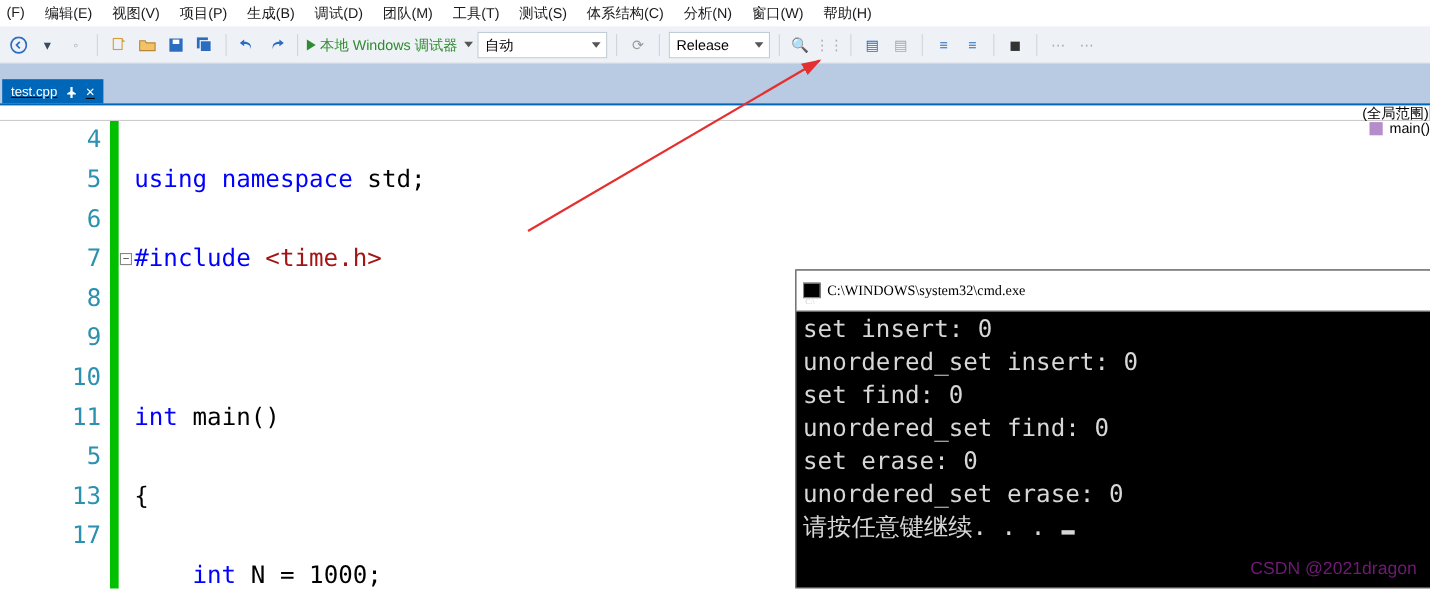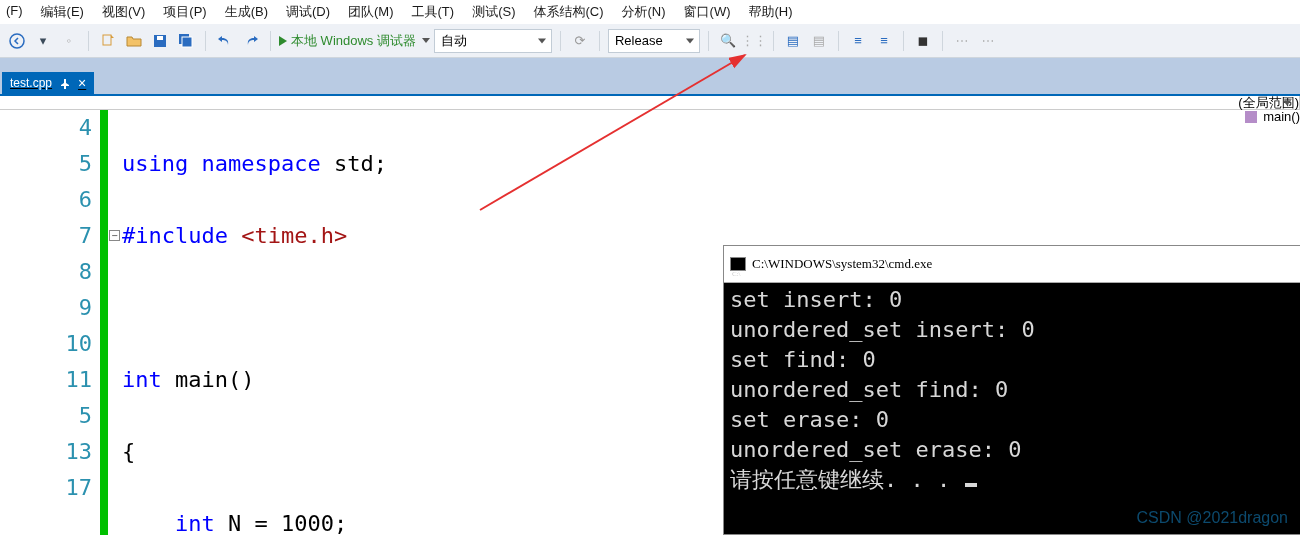--- a/index.html
+++ b/index.html
@@ -49,21 +49,21 @@
 .console-title { background: #fff; color: #000; font-size: 13px; font-family: "Segoe UI"; padding: 3px 6px; display: flex; align-items: center; gap: 6px; border-bottom: 1px solid #aaa;}
 .console-icon { width: 16px; height: 14px; background: #000; border: 1px solid #888; display: inline-block; position: relative; }
 .console-icon::after { content: "C:\\"; color: #ccc; font-size: 7px; position: absolute; left: 1px; top: 1px; }
 .console-body { padding: 2px 6px; }
 .cursor-block { display: inline-block; width: 12px; height: 4px; background: #d7d7d7; vertical-align: baseline; margin-left: 2px; }
 
 
 .arrow-svg { position: absolute; left: 470px; top: 50px; pointer-events: none; }
 
 
-.watermark { position: absolute; right: 12px; bottom: 8px; color: #0c4a6e; font-size: 16px; font-family: sans-serif; }
+.watermark { position: absolute; right: 12px; bottom: 8px; color: #701a75; font-size: 16px; font-family: sans-serif; }
 
 .icon-svg { width: 16px; height: 16px; }
 </style>
 </head>
 <body>
 
 <div class="menubar">
   <span>(F)</span>
   <span>编辑(E)</span>
   <span>视图(V)</span>

